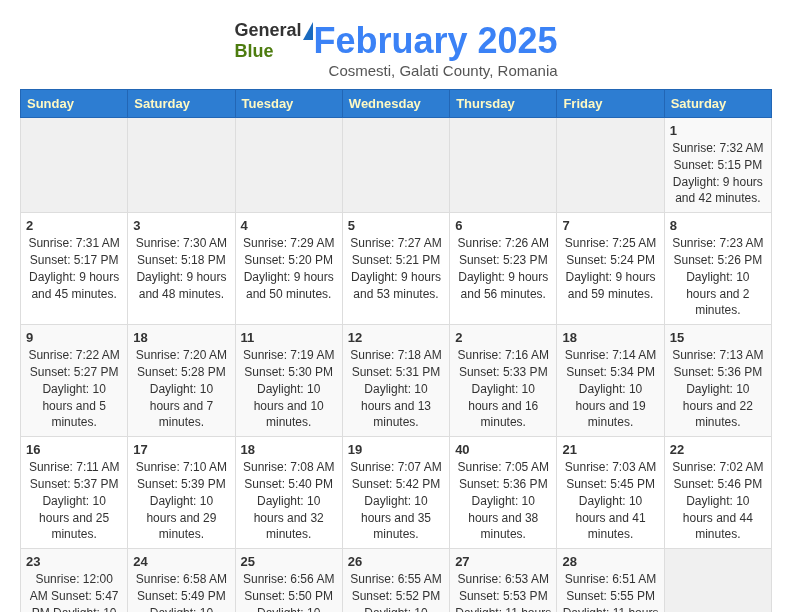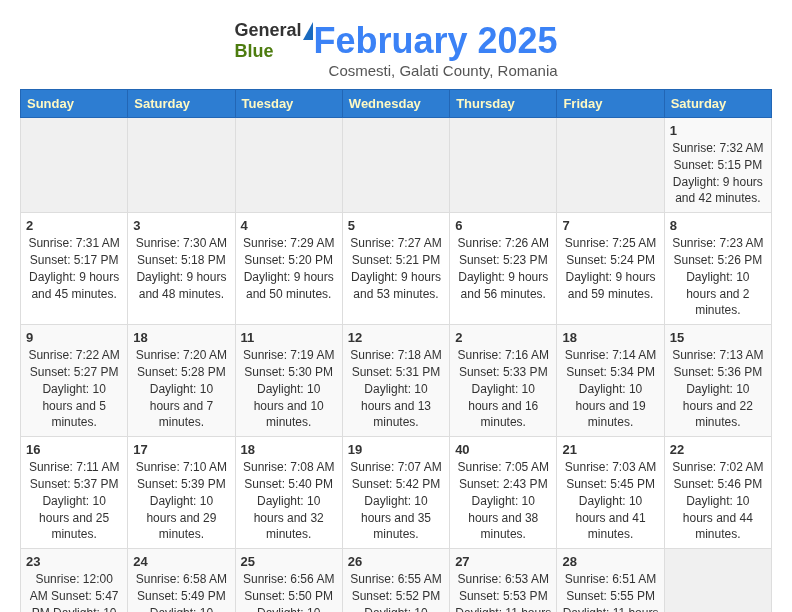--- a/index.html
+++ b/index.html
@@ -253,21 +253,21 @@
         </td>
         <td>
           <span class="day-num">19</span>
           <div class="day-info">Sunrise: 7:07 AM
 Sunset: 5:42 PM
 Daylight: 10 hours and 35 minutes.</div>
         </td>
         <td>
           <span class="day-num">40</span>
           <div class="day-info">Sunrise: 7:05 AM
-Sunset: 2:43 PM
+Sunset: 5:36 PM
 Daylight: 10 hours and 38 minutes.</div>
         </td>
         <td>
           <span class="day-num">21</span>
           <div class="day-info">Sunrise: 7:03 AM
 Sunset: 5:45 PM
 Daylight: 10 hours and 41 minutes.</div>
         </td>
         <td>
           <span class="day-num">22</span>

